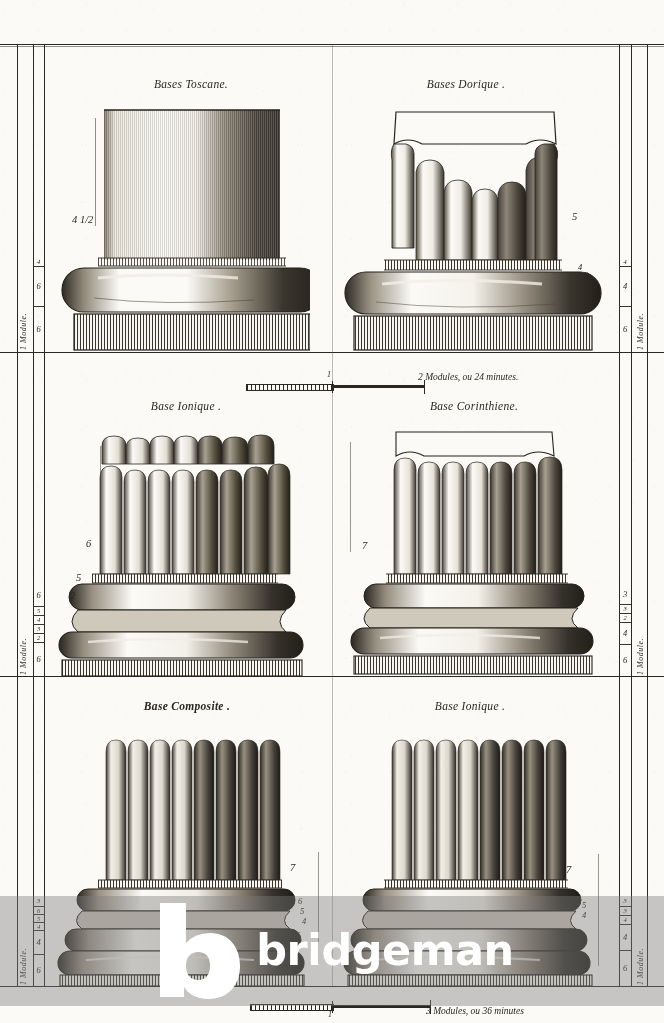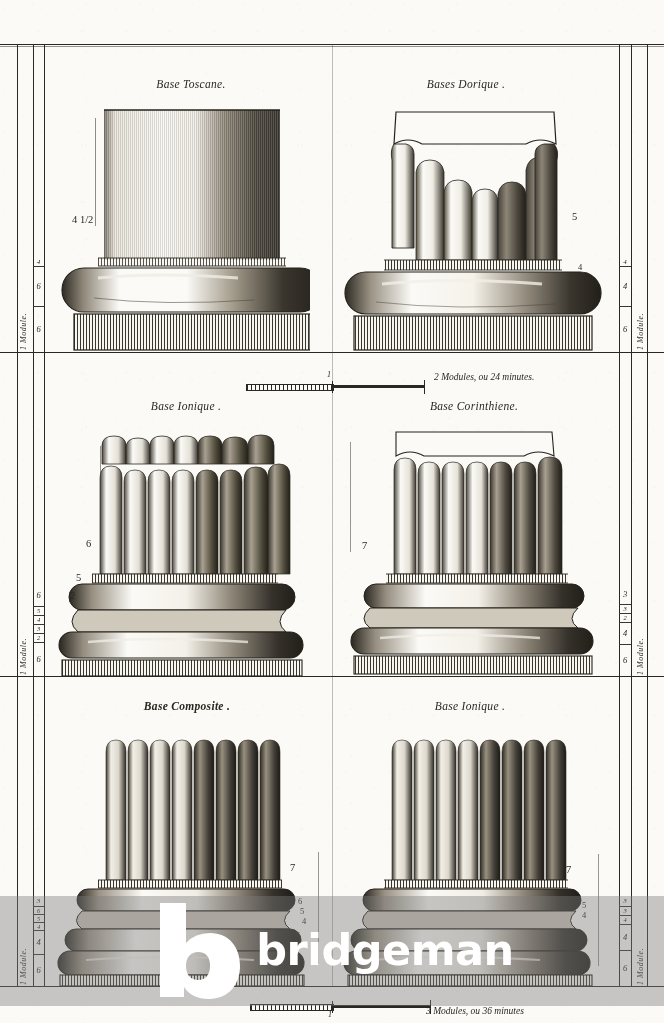--- a/index.html
+++ b/index.html
@@ -36,21 +36,21 @@
   .vmod{position:absolute;writing-mode:vertical-rl;transform:rotate(180deg);
         font-size:8px;font-style:italic;letter-spacing:.5px;color:#2b2823;
         white-space:nowrap;}
 
   
   .plabel{position:absolute;font-style:italic;font-size:11.5px;
           letter-spacing:.3px;color:#2a2720;white-space:nowrap;
           transform:translateX(-50%);}
 
   
-  .dim{position:absolute;font-size:10.5px;color:#2b2823;
+  .dim{position:absolute;font-style:italic;font-size:10.5px;color:#2b2823;
        white-space:nowrap;}
   .dim.sm{font-size:8.5px;}
 
   
   .scaleWrap{position:absolute;}
   .sbar{position:absolute;height:5px;border:1px solid #2b2823;background:#fbfaf6;}
   .sbar.filled{background:repeating-linear-gradient(90deg,#2b2823 0 1px,transparent 1px 4px);}
   .sbar.solid{background:#2b2823;height:3px;border:none;}
   .stx{position:absolute;font-style:italic;font-size:9.5px;color:#2b2823;white-space:nowrap;}
   .stick{position:absolute;width:1px;background:#2b2823;}
@@ -136,21 +136,21 @@
 
   <div class="ruler" style="left:619px;top:896px;width:12px;height:90px;">
     <div class="rcell" style="top:0;height:10px;font-size:7px;">3</div>
     <div class="rcell" style="top:10px;height:9px;font-size:6.5px;">3</div>
     <div class="rcell" style="top:19px;height:9px;font-size:6.5px;">4</div>
     <div class="rcell" style="top:28px;height:26px;">4</div>
     <div class="rcell" style="top:54px;height:36px;border-bottom:none;">6</div>
   </div>
   <div class="vmod" style="left:636px;top:897px;height:88px;">1 Module.</div>
 
-  <div class="plabel" style="left:191px;top:78px;">Base Toscane.</div>
+  <div class="plabel" style="left:191px;top:78px;">Bases Toscane.</div>
   <div class="plabel" style="left:466px;top:78px;">Bases Dorique .</div>
 
   <svg class="fig" style="left:50px;top:108px;" width="260" height="244" viewBox="0 0 260 244">
     <defs>
       <linearGradient id="tosShaft" x1="0" y1="0" x2="1" y2="0">
         <stop offset="0" stop-color="#6e675b"></stop>
           <stop offset="0.06" stop-color="#e9e5dc"></stop>
         <stop offset="0.33" stop-color="#fbfaf6"></stop>
           <stop offset="0.52" stop-color="#f2efe8"></stop>
         <stop offset="0.68" stop-color="#8a8274"></stop>
@@ -243,21 +243,21 @@
   <div class="dim" style="left:572px;top:211px;">5</div>
   <div class="dim sm" style="left:578px;top:262px;">4</div>
   <div class="dim sm" style="left:584px;top:270px;">3</div>
 
   <div class="scaleWrap" style="left:246px;top:376px;width:380px;height:22px;">
     <div class="sbar filled" style="left:0;top:8px;width:86px;"></div>
     <div class="sbar solid" style="left:86px;top:9px;width:92px;"></div>
     <div class="stick" style="left:86px;top:5px;height:12px;"></div>
     <div class="stick" style="left:178px;top:4px;height:14px;"></div>
     <div class="stx" style="left:81px;top:-6px;font-size:8px;">1</div>
-    <div class="stx" style="left:188px;top:-4px;">2 Modules, ou 24 minutes.</div>
+    <div class="stx" style="left:172px;top:-4px;">2 Modules, ou 24 minutes.</div>
   </div>
 
   <div class="plabel" style="left:186px;top:400px;">Base Ionique .</div>
   <div class="plabel" style="left:474px;top:400px;">Base Corinthiene.</div>
 
   <svg class="fig" style="left:50px;top:432px;" width="262" height="244" viewBox="0 0 262 244">
     <defs>
       <linearGradient id="ioFl" x1="0" y1="0" x2="1" y2="0">
         <stop offset="0" stop-color="#4a453c"></stop>
           <stop offset="0.28" stop-color="#fbfaf6"></stop>

